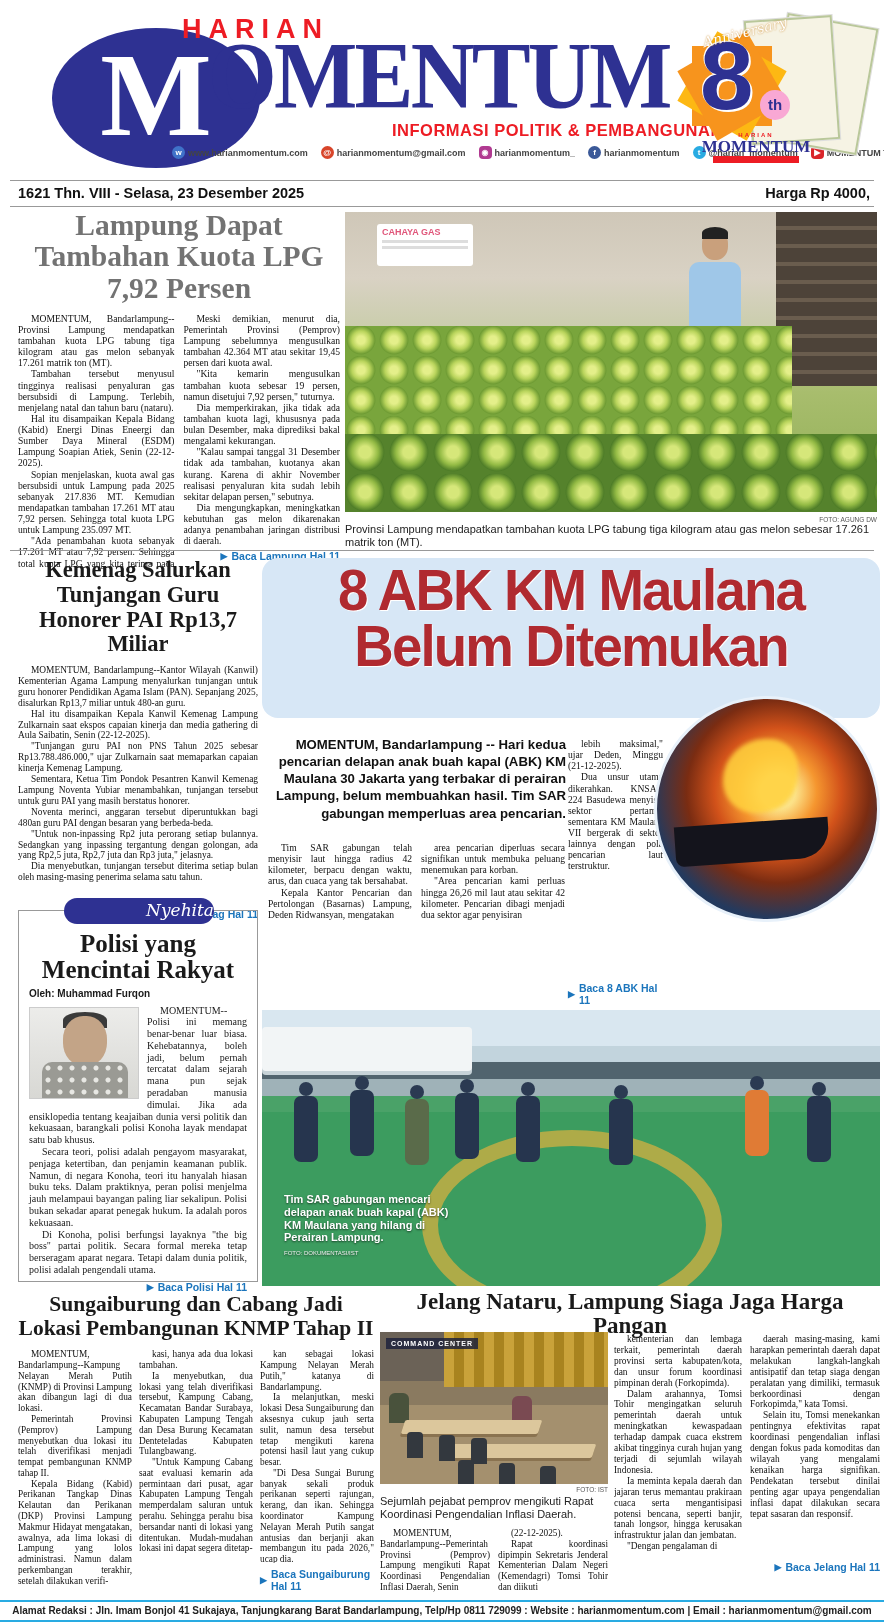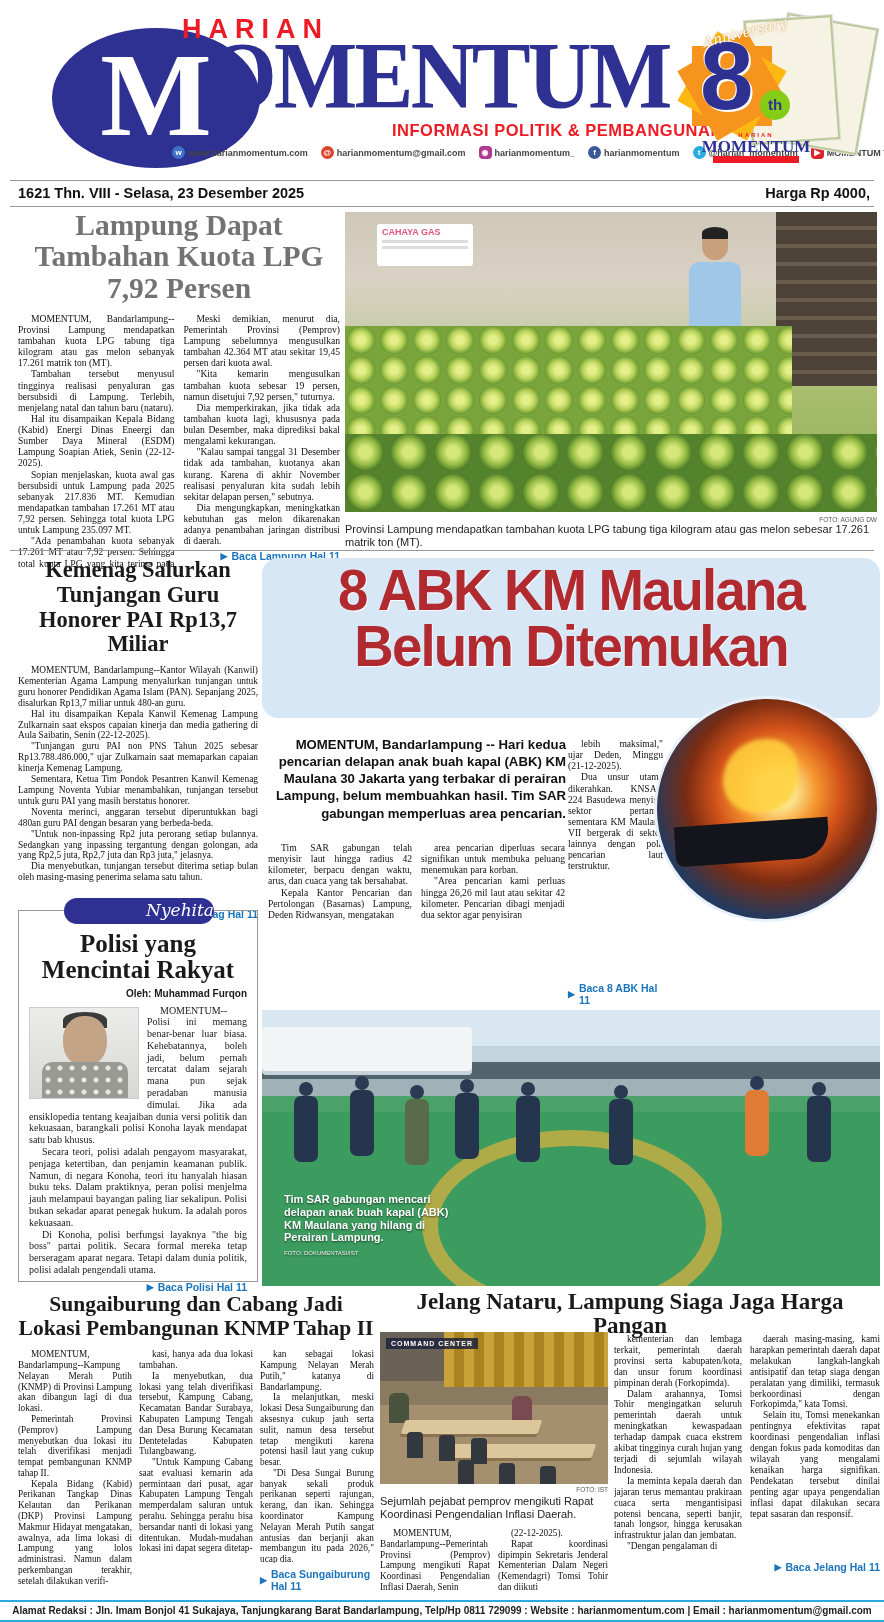--- a/index.html
+++ b/index.html
@@ -40,21 +40,21 @@
   .burst { position:absolute; left:6px; top:18px; width:104px; height:104px; }
   .burst span { position:absolute; left:12px; top:12px; width:80px; height:80px; background:#F7941D; }
   .burst span:nth-child(2) { transform:rotate(30deg); background:#FDB813; }
   .burst span:nth-child(3) { transform:rotate(60deg); }
   .anniv-script { position:absolute; left:28px; top:8px; transform:rotate(-14deg);
                   font-family:"DejaVu Serif", serif; font-style:italic; font-size:14px; color:#fff;
                   text-shadow:0 0 2px #c77c10; z-index:3; }
   .anniv-8 { position:absolute; left:26px; top:12px; font-family:"Liberation Sans", sans-serif;
              font-weight:bold; font-size:96px; line-height:1; color:#2E3192;
              text-shadow:2px 2px 0 #fff, -1px -1px 0 #fff; z-index:2; }
-  .anniv-th { position:absolute; left:86px; top:74px; width:30px; height:30px; background:#84cc16;
+  .anniv-th { position:absolute; left:86px; top:74px; width:30px; height:30px; background:#f9a8d4;
               border-radius:50%; color:#2E3192; font-family:"Liberation Sans", sans-serif; font-weight:bold;
               font-size:15px; text-align:center; line-height:30px; z-index:3; }
   .mini-logo { position:absolute; left:22px; top:116px; width:120px; text-align:center; z-index:3; }
   .mini-harian { font-family:"Liberation Sans", sans-serif; font-weight:bold; font-size:6px; color:#ED1C24; letter-spacing:2px; }
   .mini-momentum { font-family:"Liberation Serif", serif; font-weight:bold; font-size:17px; color:#2E3192; line-height:1;text-align:center; }
   .mini-strip { margin:1px auto 0; width:86px; height:7px; background:#ED1C24; }
 
   
   .dateline { position:absolute; top:180px; left:10px; width:864px; height:27px;
               border-top:1px solid #999; border-bottom:1px solid #999;
@@ -108,21 +108,21 @@
   .kemenag h2 { margin:0; font-size:22.5px; line-height:1.1; text-align:center; font-weight:600; }
   .kemenag .body-col { margin-top:8px; height:238px; font-size:9.4px; }
 
   
   .nyehita { position:absolute; left:18px; top:910px; width:240px; height:372px;
              border:1px solid #999; padding:18px 10px 8px; }
   .ny-pill { position:absolute; left:45px; top:-13px; width:150px; height:26px; background:#2E3192;
              border-radius:13px; color:#fff; text-align:right; line-height:25px;
              font-family:"DejaVu Serif", serif; font-style:italic; font-size:17px; }
   .nyehita h2 { margin:2px 0 0; font-size:25px; line-height:1.05; text-align:center; font-weight:bold; }
-  .ny-byline { text-align:right; font-family:"Liberation Sans", sans-serif; font-size:10px; font-weight:bold; margin:4px 0 6px; }
+  .ny-byline { text-align:left; font-family:"Liberation Sans", sans-serif; font-size:10px; font-weight:bold; margin:4px 0 6px; }
   .ny-body { font-size:10px; line-height:1.18; }
   .ny-body p { margin:0; text-indent:13px; text-align:justify; }
   .portrait { float:left; width:110px; height:92px; margin:2px 8px 2px 0;
               background:linear-gradient(#ececea, #d8d8d4); border:1px solid #ccc; position:relative; overflow:hidden; }
   .portrait .head { position:absolute; left:33px; top:8px; width:44px; height:50px; background:#c3a487; border-radius:46%; }
   .portrait .hair { position:absolute; left:33px; top:4px; width:44px; height:16px; background:#3a3a3a; border-radius:50% 50% 0 0; }
   .portrait .batik { position:absolute; left:12px; top:54px; width:86px; height:38px; border-radius:10px 10px 0 0;
               background-color:#9a9a94;
               background-image:radial-gradient(circle at 6px 6px, #e8e8e4 2px, rgba(0,0,0,0) 3px);
               background-size:12px 12px; }

